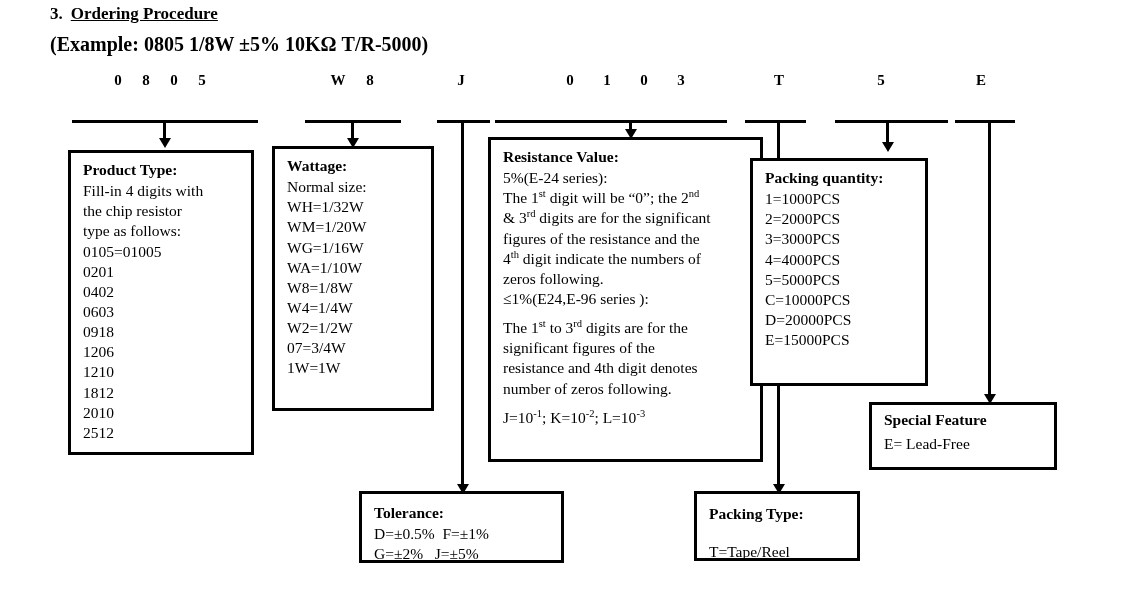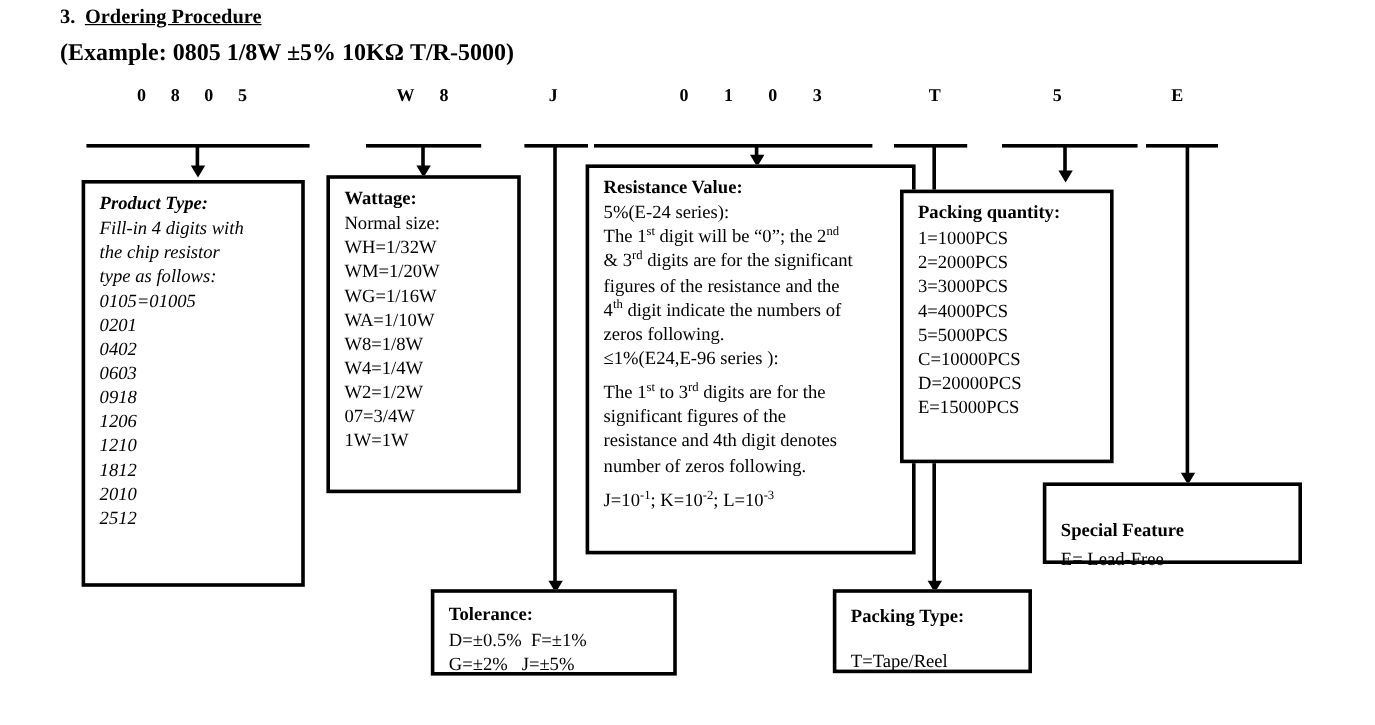--- a/index.html
+++ b/index.html
@@ -148,21 +148,21 @@
   <div class="arrow-head" style="left:778.5px; top:484px;"></div>
 
   <div class="bracket-bar" style="left:835px; top:120px; width:113px;"></div>
   <div class="bracket-stem" style="left:886px; top:120px; height:25px;"></div>
   <div class="arrow-head" style="left:887.5px; top:142px;"></div>
 
   <div class="bracket-bar" style="left:955px; top:120px; width:60px;"></div>
   <div class="bracket-stem" style="left:988px; top:120px; height:278px;"></div>
   <div class="arrow-head" style="left:989.5px; top:394px;"></div>
 
-  <div class="box" style="left:68px; top:150px; width:186px; height:339px;font-style:italic;">
+  <div class="box" style="left:68px; top:150px; width:186px; height:305px;">
     <span class="b-title">Product Type:</span>
     <span class="b-line">Fill-in 4 digits with</span>
     <span class="b-line">the chip resistor</span>
     <span class="b-line">type as follows:</span>
     <span class="b-line">0105=01005</span>
     <span class="b-line">0201</span>
     <span class="b-line">0402</span>
     <span class="b-line">0603</span>
     <span class="b-line">0918</span>
     <span class="b-line">1206</span>
@@ -209,21 +209,21 @@
     <span class="b-line">1=1000PCS</span>
     <span class="b-line">2=2000PCS</span>
     <span class="b-line">3=3000PCS</span>
     <span class="b-line">4=4000PCS</span>
     <span class="b-line">5=5000PCS</span>
     <span class="b-line">C=10000PCS</span>
     <span class="b-line">D=20000PCS</span>
     <span class="b-line">E=15000PCS</span>
   </div>
 
-  <div class="box" style="left:869px; top:402px; width:216px; height:68px; padding-top:28px;">
+  <div class="box" style="left:869px; top:402px; width:188px; height:68px; padding-top:5px;">
     <span class="b-title">Special Feature</span>
     <span class="b-line" style="margin-top:4px;">E= Lead-Free</span>
   </div>
 
   <div class="box" style="left:359px; top:491px; width:205px; height:72px; padding-top:9px;">
     <span class="b-title">Tolerance:</span>
     <span class="two-col-line">D=±0.5%  F=±1%</span>
     <span class="two-col-line">G=±2%   J=±5%</span>
   </div>
 

